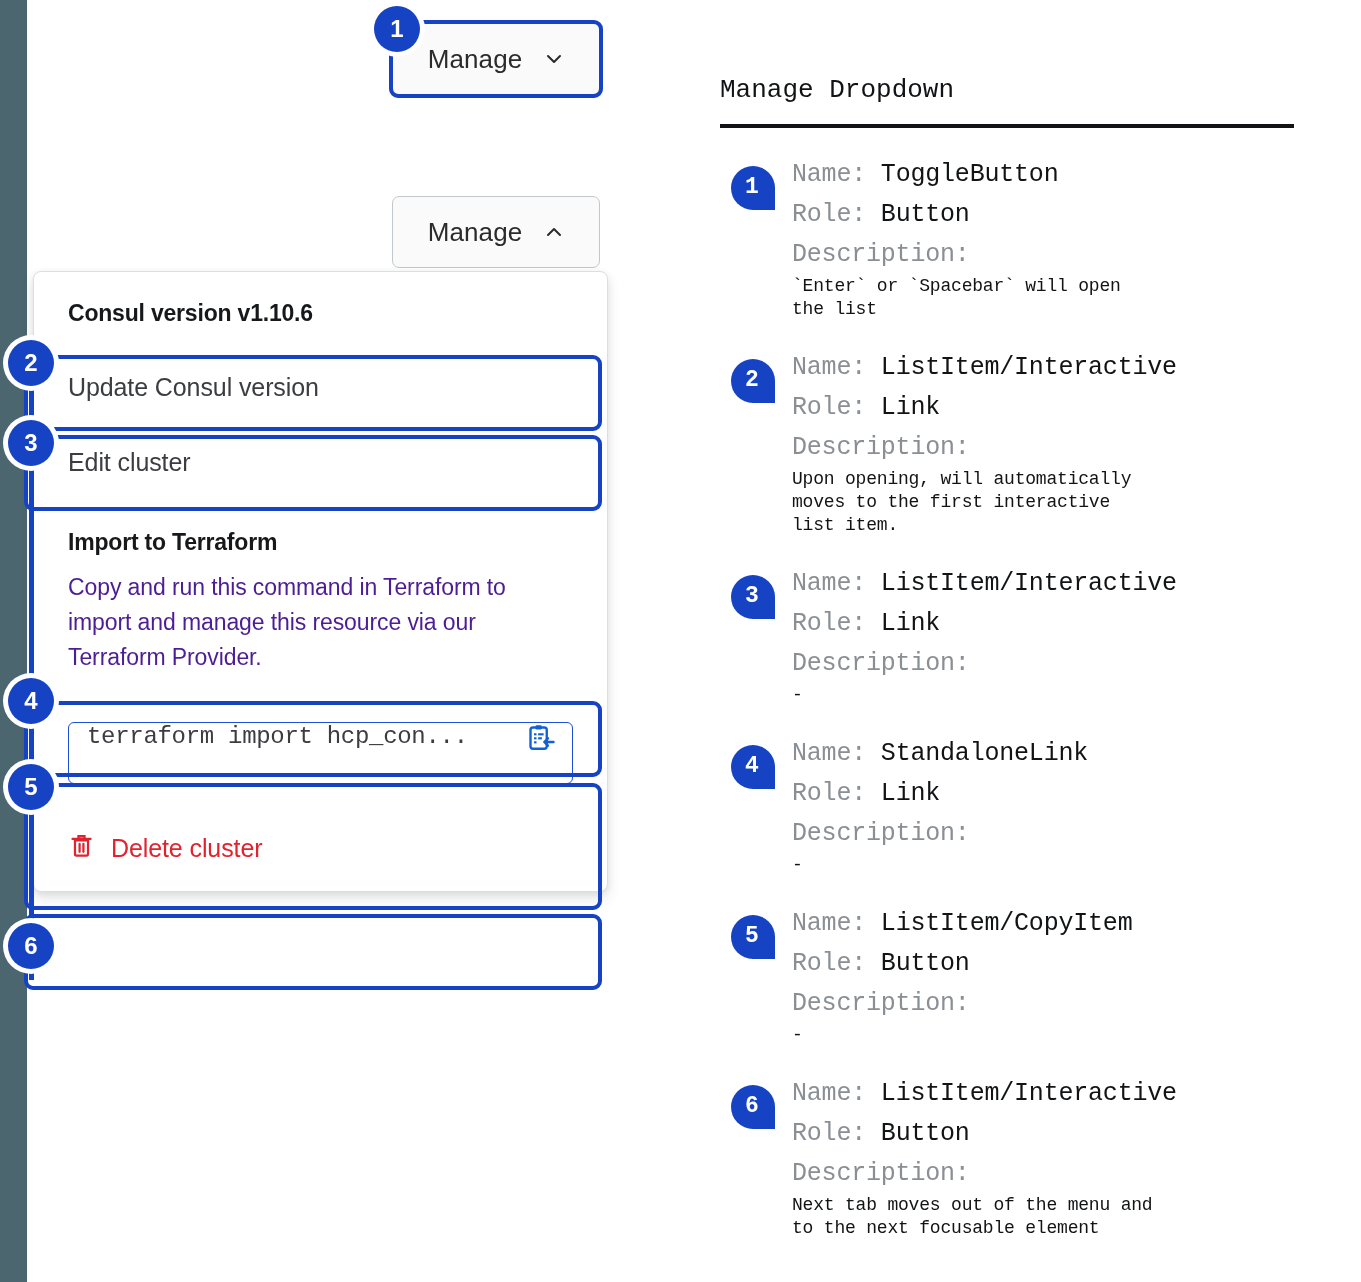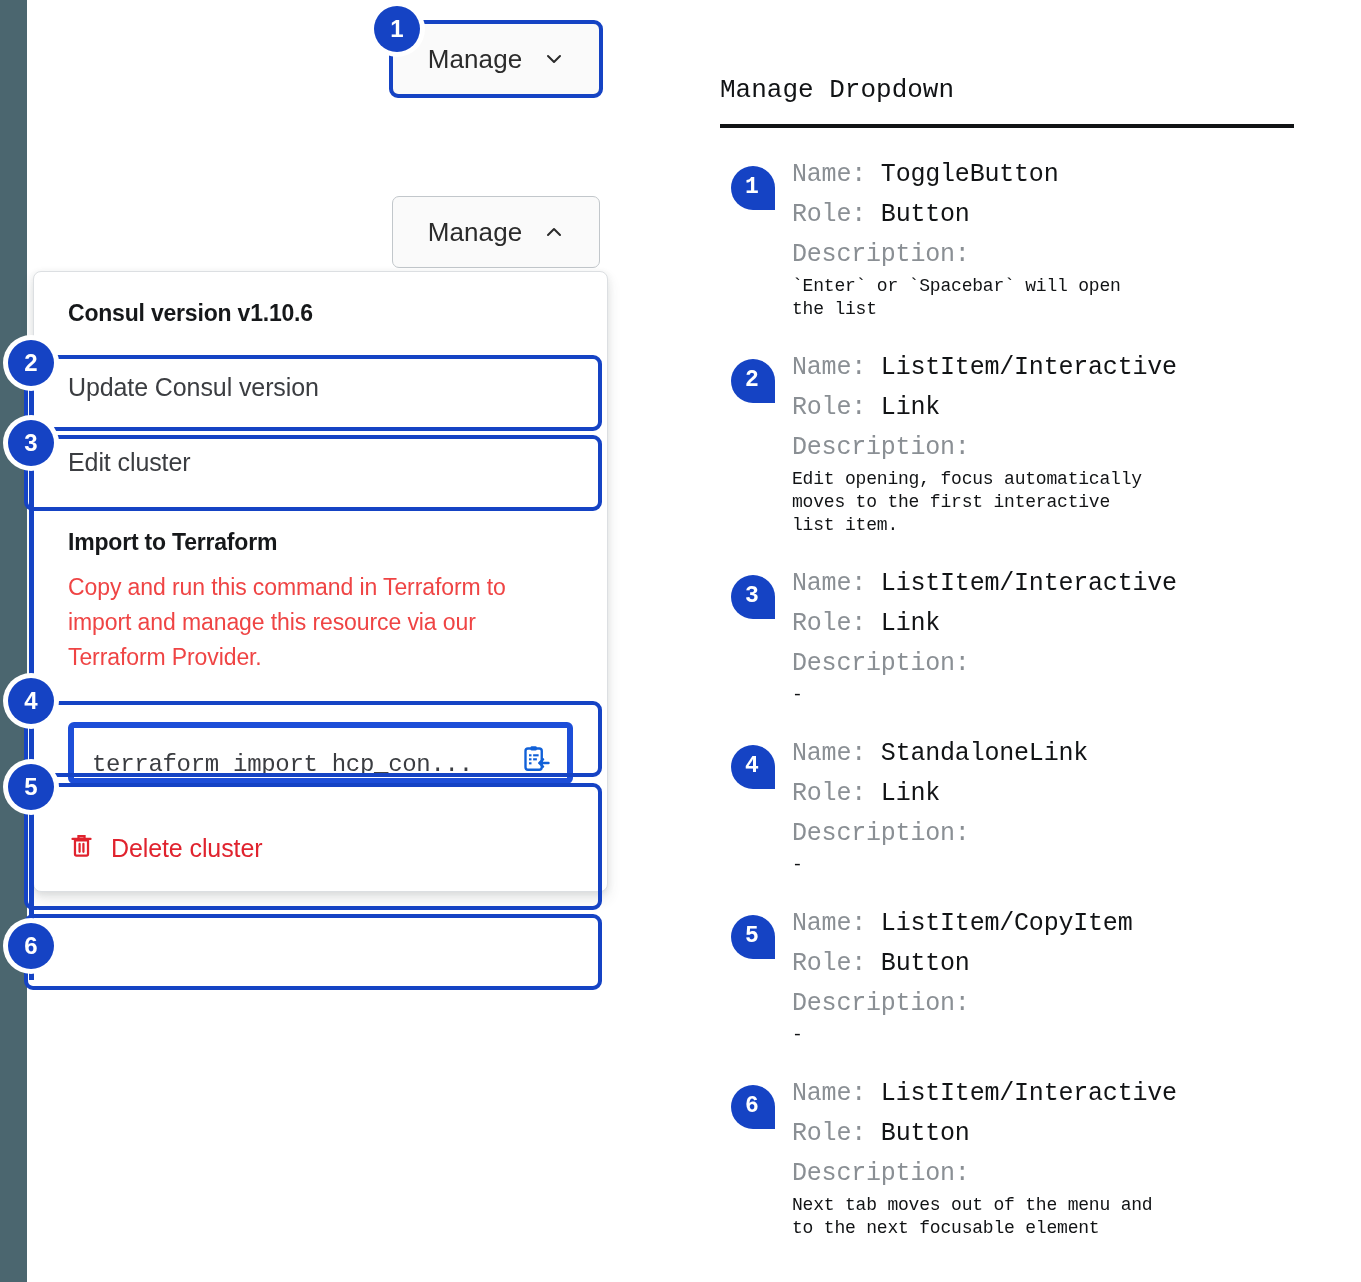--- a/index.html
+++ b/index.html
@@ -51,32 +51,32 @@
   .dd-item {
     font-size: 25px; color: #3b3d41;
     padding: 22px 34px 24px 34px;
     letter-spacing: -.1px;
   }
   .dd-section-title {
     font-size: 23px; font-weight: bold; color: #16181a;
     padding: 28px 34px 0 34px; letter-spacing: -.2px;
   }
   .dd-section-body {
-    font-size: 23px; color: #ef4444; line-height: 1.53;
+    font-size: 23px; color: #4c1d95; line-height: 1.53;
     padding: 14px 34px 22px 34px; letter-spacing: -.1px;
   }
   .dd-link {
     display: flex; align-items: center; gap: 14px;
     font-size: 25px; color: #1060d8; font-weight: 500;
     padding: 20px 34px 22px 34px; letter-spacing: -.1px;
   }
   .dd-copyrow { padding: 24px 34px 26px 34px; }
   .copy-field {
-    display: flex; align-items: flex-end; justify-content: space-between;
-    border: 6px solid #1d4ed8; border-radius: 6px;
+    display: flex; align-items: flex-start; justify-content: space-between;
+    border: 1px solid #1d4ed8; border-radius: 6px;
     height: 62px; padding: 0 16px 0 18px;
     background: #fff;
     gap: 12px;
   }
   .copy-field .code {
     font-family: "Liberation Mono", "DejaVu Sans Mono", monospace;
     font-size: 24px; color: #3b3d41; letter-spacing: -.3px;
   }
   .dd-delete {
     display: flex; align-items: center; gap: 16px;
@@ -261,21 +261,21 @@
     <div class="spec-row">
       <div class="badge-col">
         <div class="badge-pin">
             <span>2</span>
           </div>
       </div>
       <div class="spec-body">
         <div class="spec-line"><span class="spec-key">Name: </span><span class="spec-val">ListItem/Interactive</span></div>
         <div class="spec-line"><span class="spec-key">Role: </span><span class="spec-val">Link</span></div>
         <div class="spec-line spec-key">Description:</div>
-        <div class="spec-line spec-desc">Edit opening, focus automatically
+        <div class="spec-line spec-desc">Upon opening, will automatically
 moves to the first interactive
 list item.</div>
       </div>
     </div>
 
     <div class="spec-row">
       <div class="badge-col">
         <div class="badge-pin">
             <span>3</span>
           </div>

